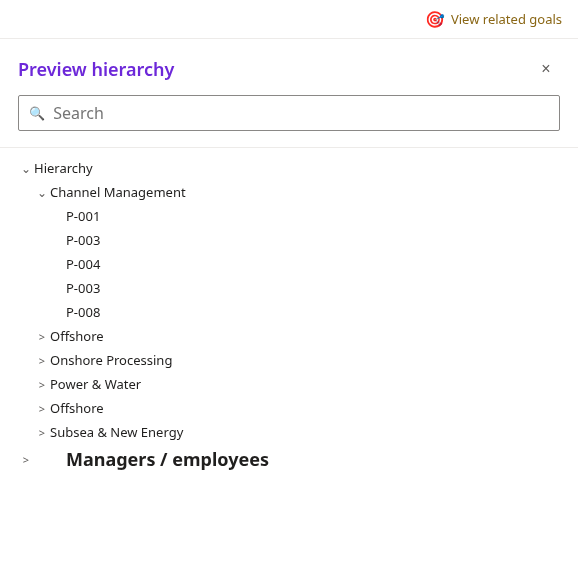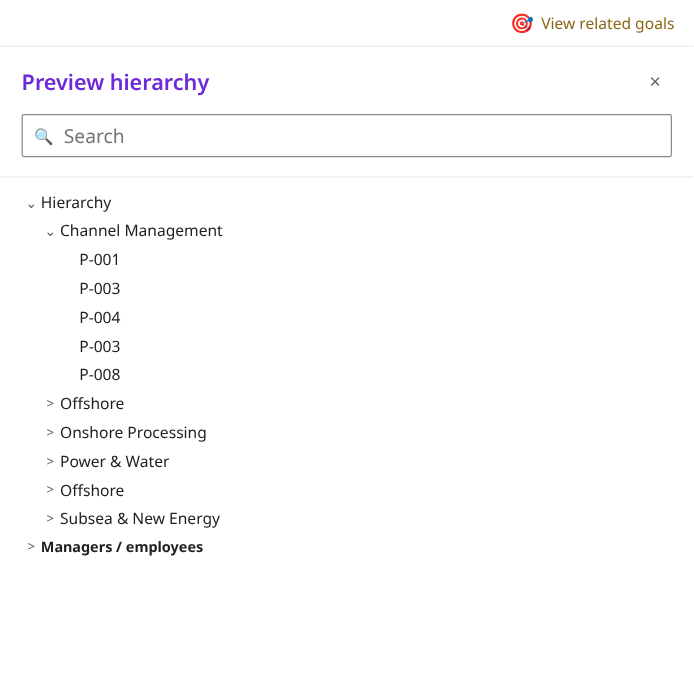--- a/index.html
+++ b/index.html
@@ -132,21 +132,22 @@
       font-size: 13px;
       color: #201f1e;
     }
 
     .level-0 { padding-left: 0; }
     .level-1 { padding-left: 16px; }
     .level-2 { padding-left: 32px; }
 
     .item-bold .item-label {
       font-weight: 700;
-      font-size: 12px;
+      font-size: 18px;
+      margin-left: 32px;
     }
   </style>
 </head>
 <body>
 
 <div class="top-bar">
   <a class="view-related-goals">
     <span class="goal-icon">🎯</span>
     <span>View related goals</span>
   </a>

